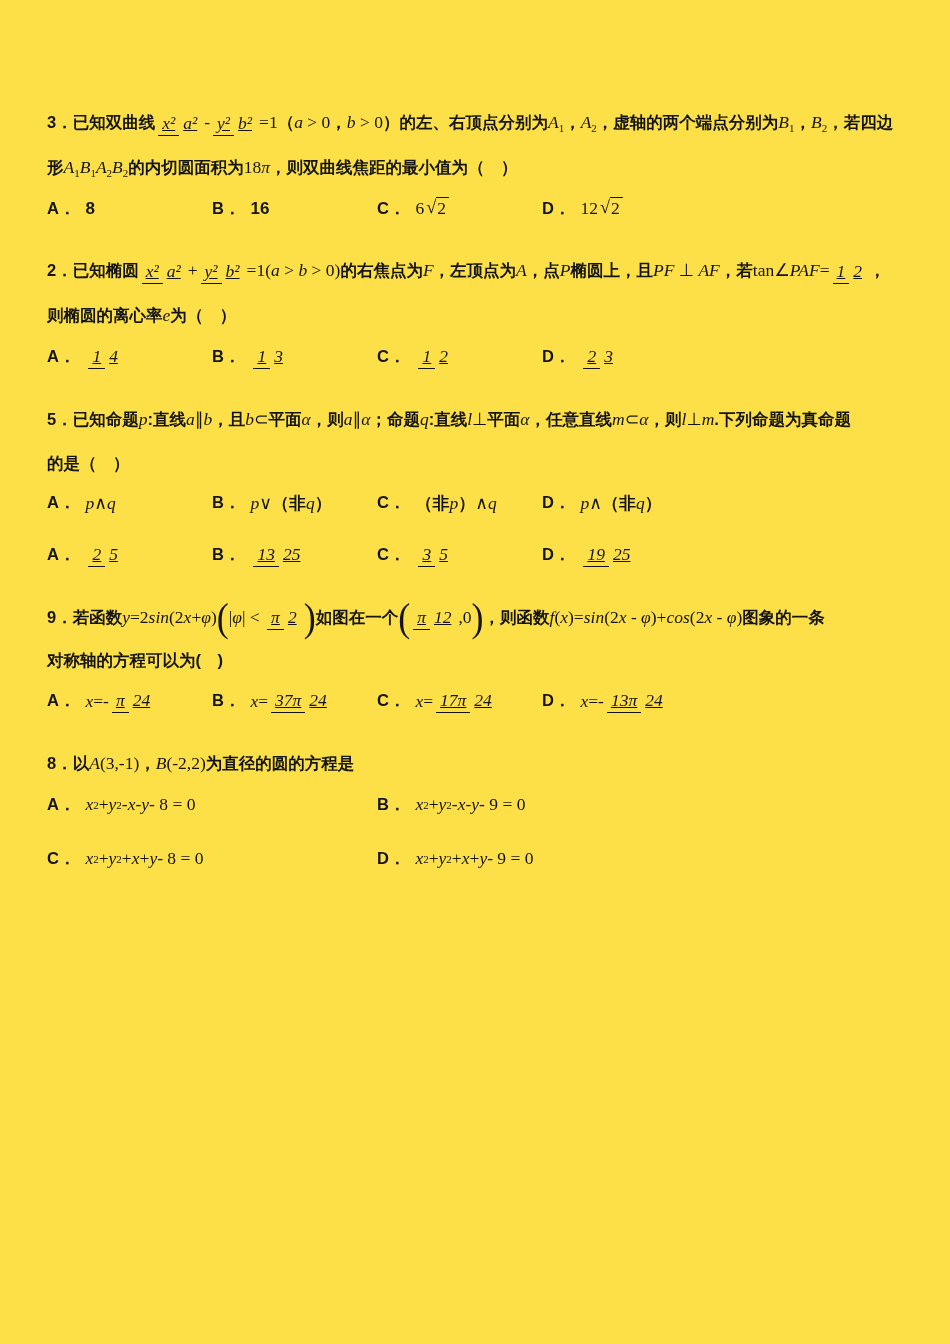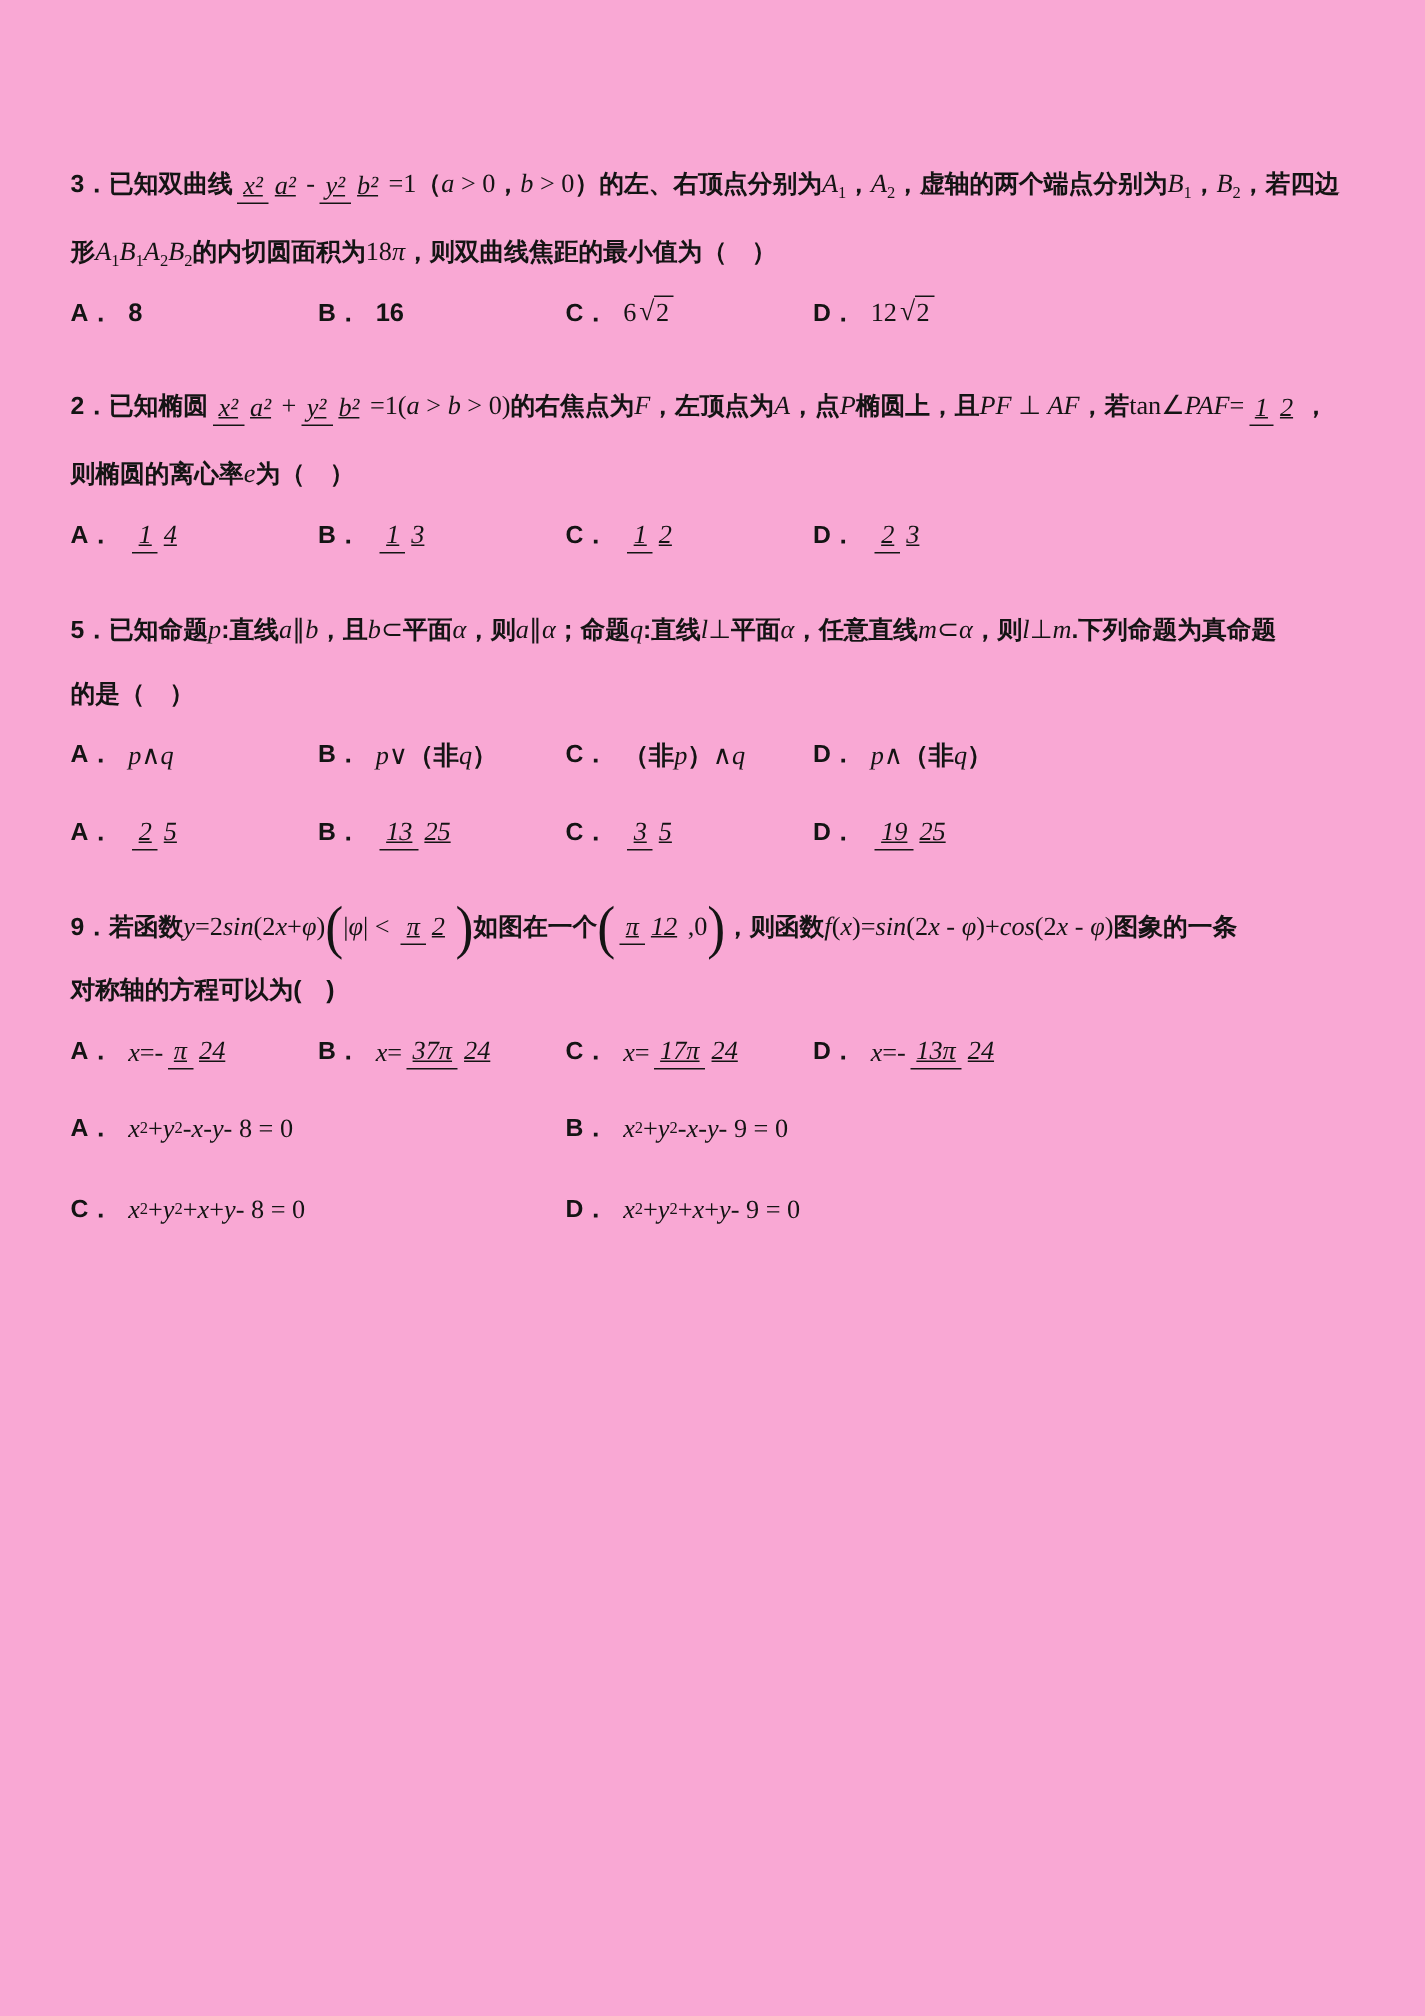--- a/index.html
+++ b/index.html
@@ -1,18 +1,18 @@
 <!DOCTYPE html>
 <html><head>
 <meta charset="utf-8">
 <style>
   html,body{margin:0;padding:0;background:#ffffff;}
   #page{
     width:950px;height:1344px;box-sizing:border-box;
-    padding:100px 42px 30px 47px;background:#f9a8d4;color:#141414;
+    padding:100px 42px 30px 47px;background:#fde047;color:#141414;
     overflow:hidden;position:relative;
     font-family:"Liberation Sans",sans-serif;
   }
   .question{margin-bottom:28px;}
   .q-body{font-size:16.5px;line-height:2.55;}
   .cn{font-family:"Liberation Sans",sans-serif;font-weight:700;color:#141414;}
   .m{font-family:"Liberation Serif",serif;font-style:italic;font-size:17.5px;}
   .mr{font-family:"Liberation Serif",serif;font-style:normal;font-size:17.5px;}
   .frac{
     display:inline-flex;flex-direction:row;vertical-align:middle;
@@ -270,20 +270,21 @@
               <span class="frac">
                 <span class="n m">13π</span>
                 <span class="d m">24</span>
               </span>
             </span>
           </div>
         </div>
   </section>
 
   <section class="question">
+    <div class="q-body"><span class="cn">8．以</span><span class="m">A</span><span class="mr">(3,-1)</span><span class="cn">，</span><span class="m">B</span><span class="mr">(-2,2)</span><span class="cn">为直径的圆的方程是</span></div>
     <div class="options grid2">
           <div class="opt">
             <span class="opt-label">A．</span>
             <span class="opt-body">
               <span class="m">x</span>
               <sup>2</sup>
               <span class="mr"> + </span>
               <span class="m">y</span>
               <sup>2</sup>
               <span class="mr"> - </span>

